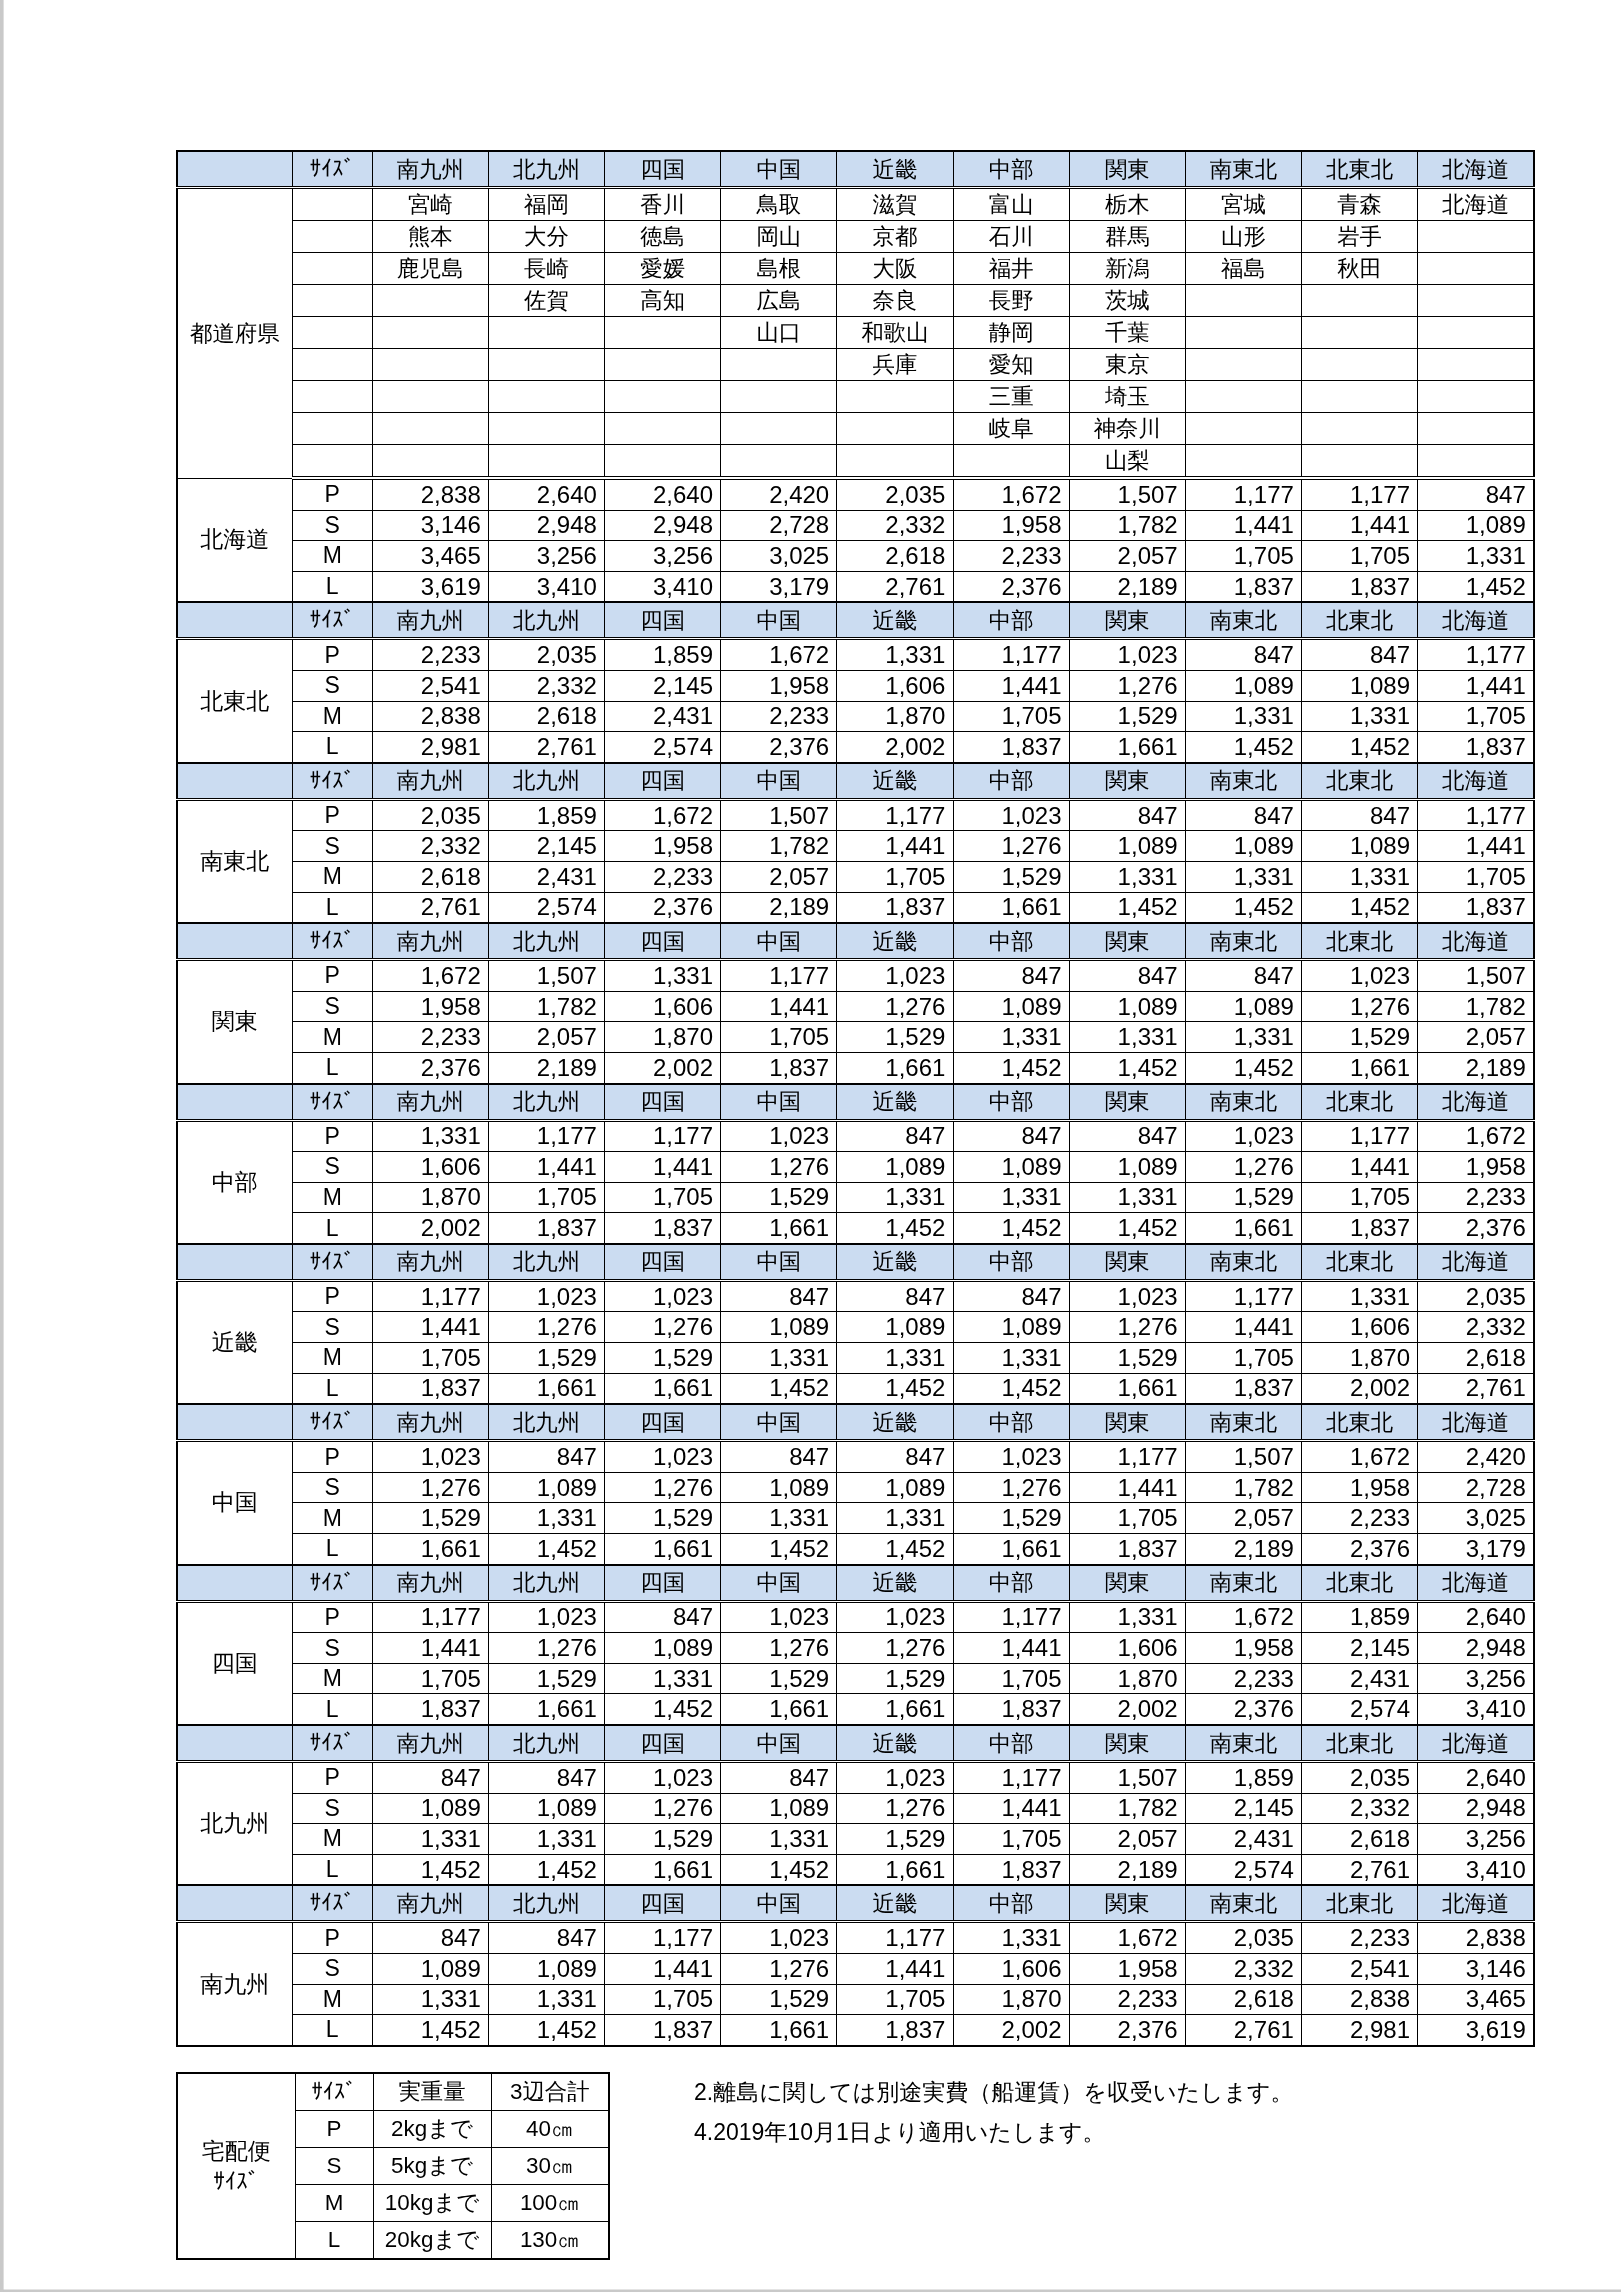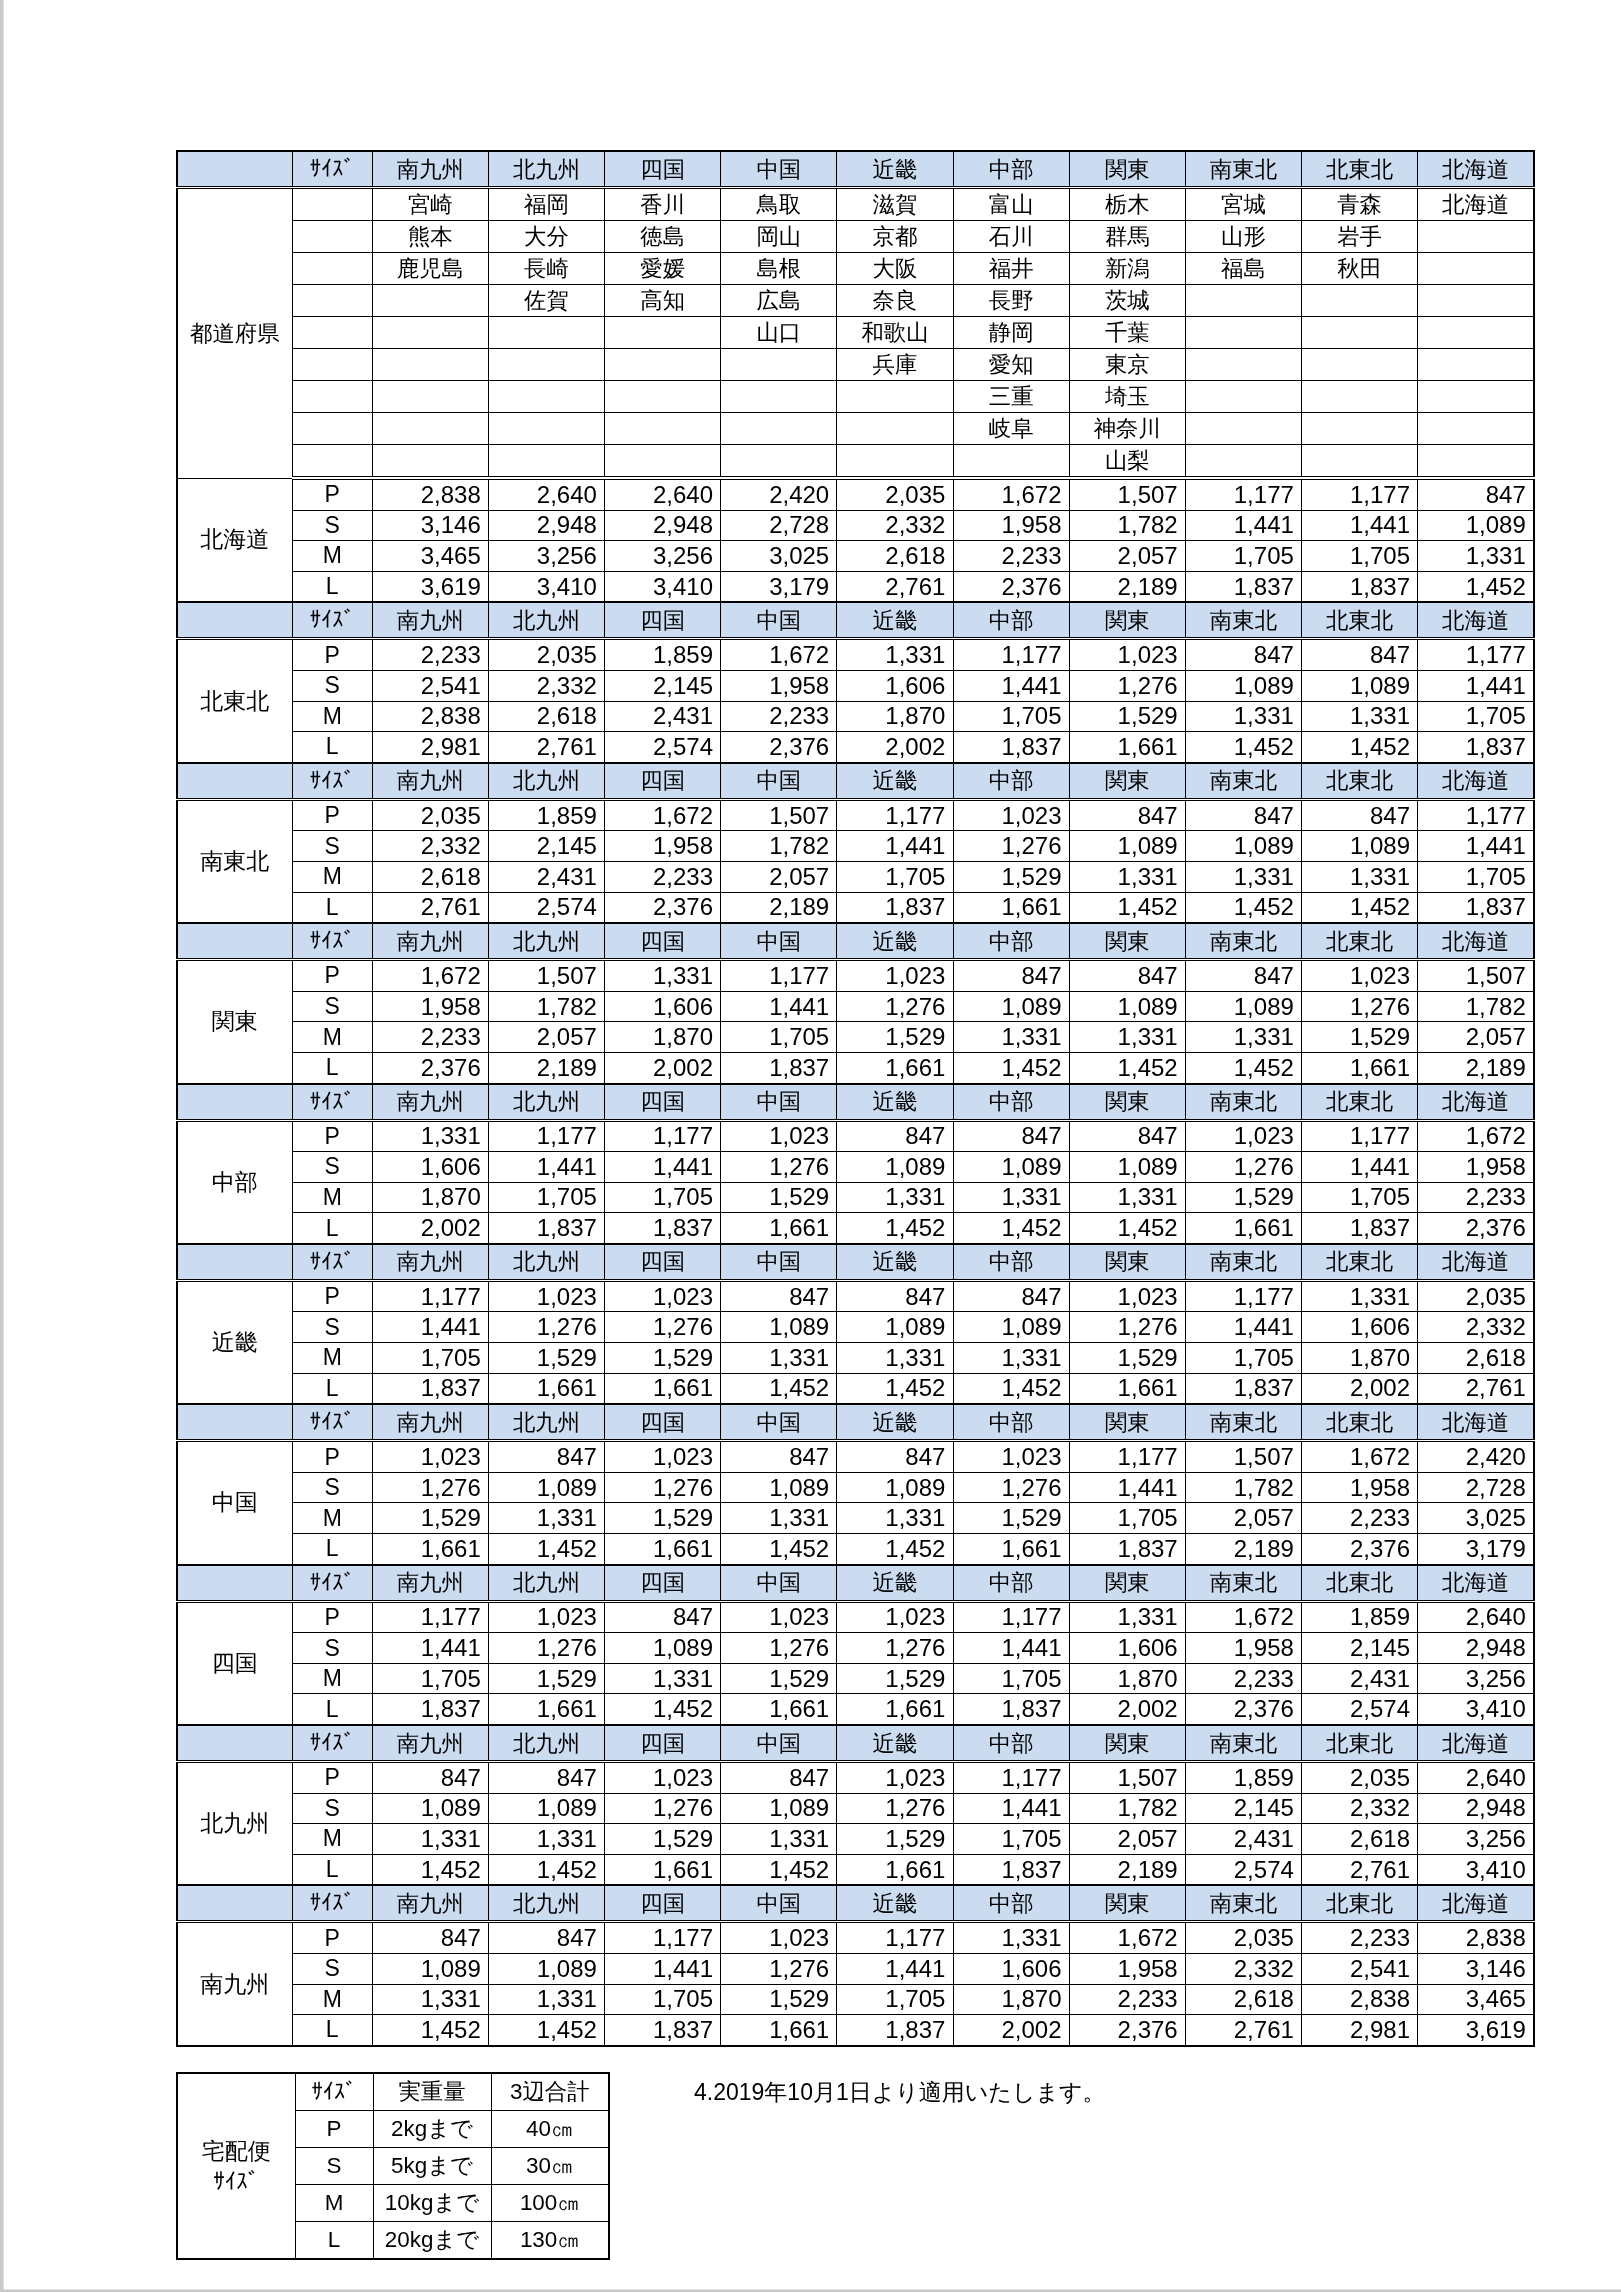--- a/index.html
+++ b/index.html
@@ -882,18 +882,19 @@
         </tr>
         <tr>
           <td>L</td>
           <td>20kgまで</td>
           <td>130㎝</td>
         </tr>
       </tbody>
     </table>
 
     <div class="remarks">
+      <div class="remark-item">2.離島に関しては別途実費（船運賃）を収受いたします。</div>
       <div class="remark-item">4.2019年10月1日より適用いたします。</div>
     </div>
 
   </div>
 </div>
 
 
 </body></html>

